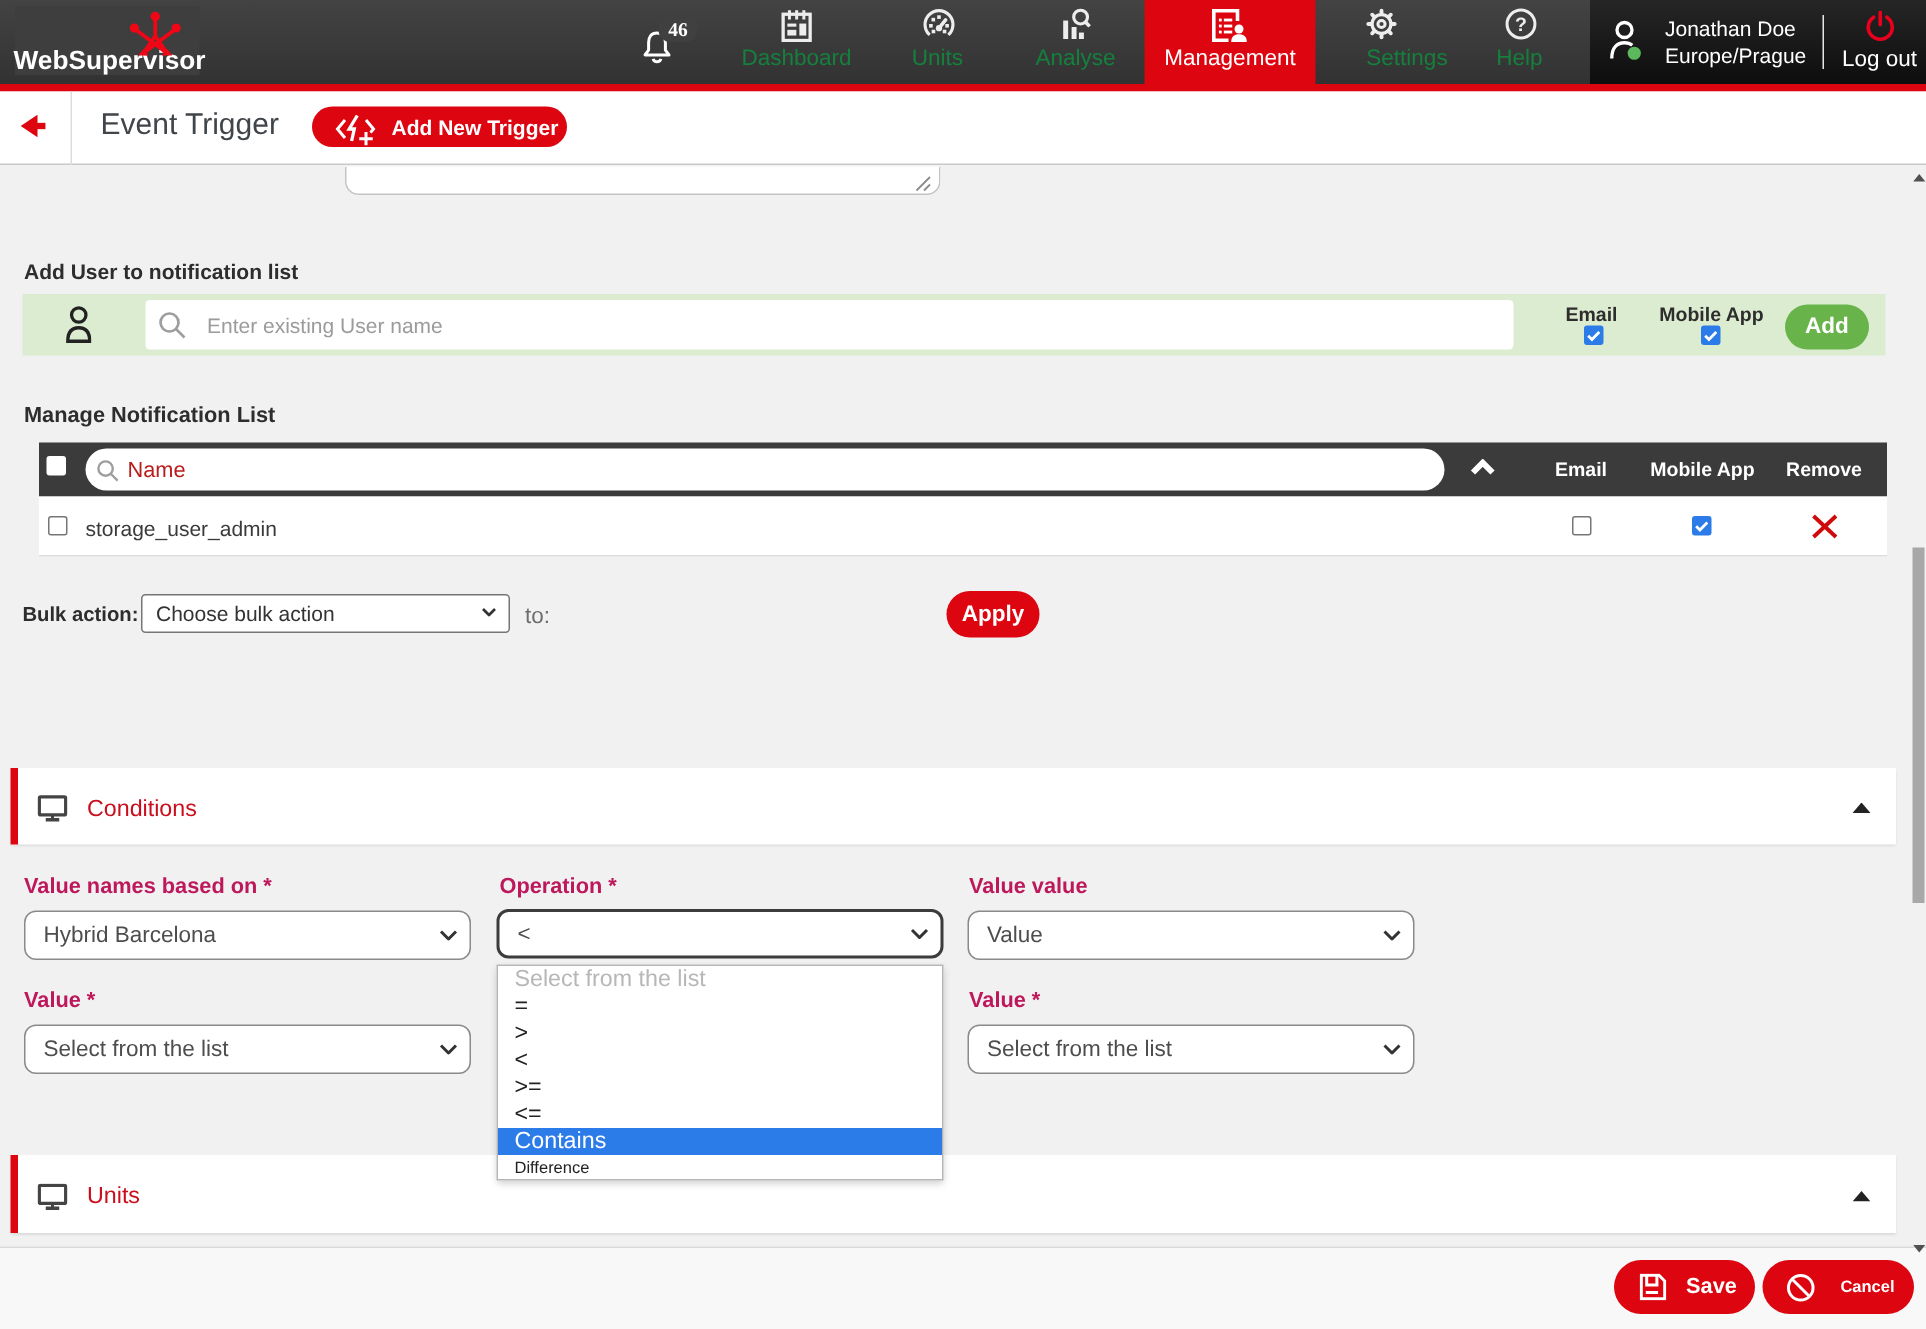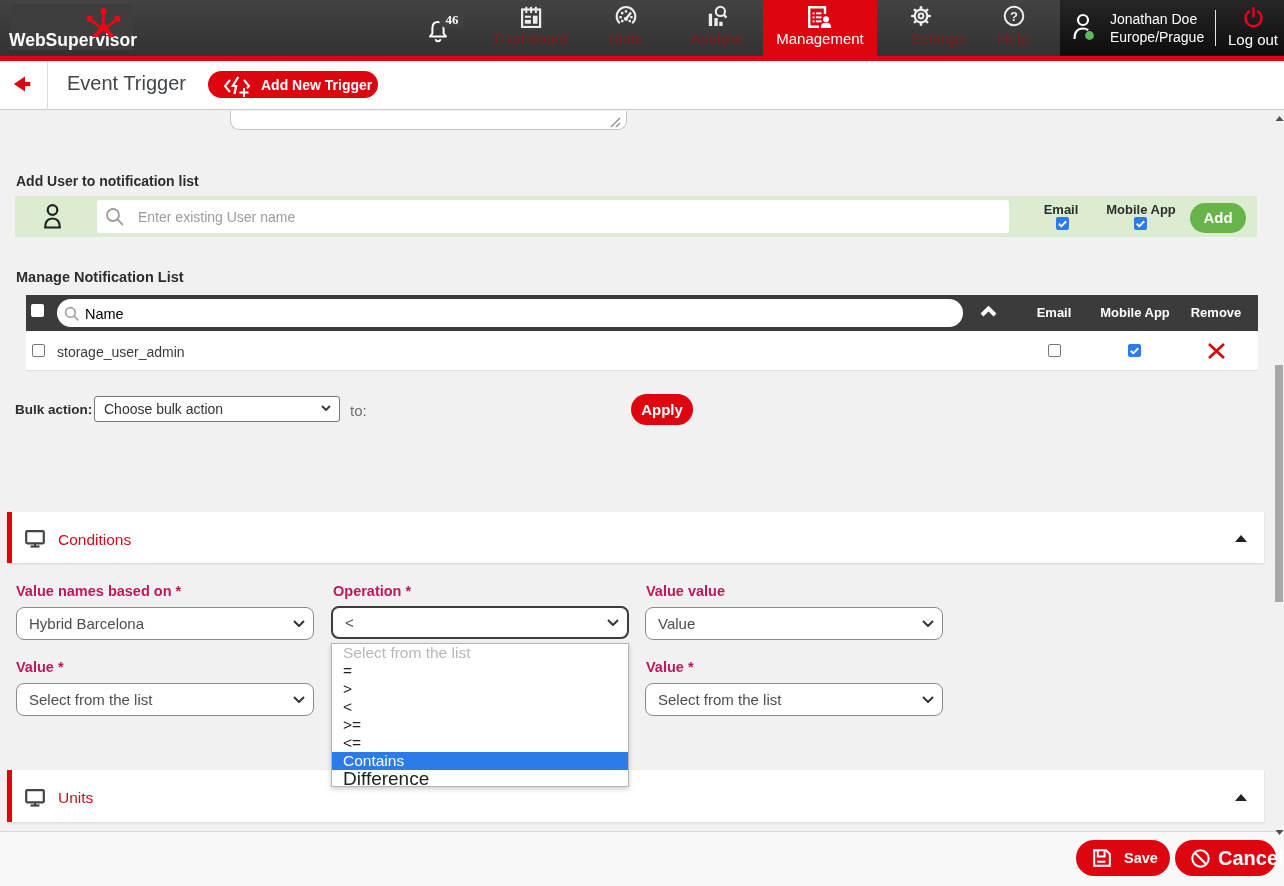--- a/index.html
+++ b/index.html
@@ -1,19 +1,19 @@
 <!DOCTYPE html>
 <html><head>
 <meta charset="utf-8">
 <style>
 html,body{margin:0;padding:0;}
 #page{position:relative;width:1284px;height:886px;overflow:hidden;background:#f1f1f1;font-family:"Liberation Sans",sans-serif;}
 .abs{position:absolute;}
 svg{display:block;}
-.navlabel{position:absolute;top:30px;width:120px;text-align:center;font-size:15px;color:#7f1d1d;}
+.navlabel{position:absolute;top:30px;width:120px;text-align:center;font-size:15px;color:#15803d;}
 .sel{position:absolute;background:#fff;border:1px solid #8a8a8a;border-radius:8px;font-size:15px;color:#4d4d4d;display:flex;align-items:center;padding-left:12px;box-sizing:border-box;}
 .sel svg{position:absolute;right:8px;top:50%;margin-top:-4px;}
 .lbl{position:absolute;font-size:14.5px;font-weight:bold;color:#be185d;}
 .cb{position:absolute;width:13px;height:13px;box-sizing:border-box;}
 .cb.un{background:#fff;border:1.5px solid #767676;border-radius:2px;}
 .cb.ck{background:#2b7ce8;border-radius:2px;}
 </style>
 </head>
 <body>
 <div id="page">
@@ -188,21 +188,21 @@
 
 <div class="abs" style="left:16px;top:269px;font-size:14.5px;font-weight:bold;color:#2d2d2d;">Manage Notification List</div>
 
 <div class="abs" style="left:26px;top:295px;width:1232px;height:36px;background:#3b3b3b;"></div>
 <div class="abs" style="left:31px;top:304px;width:13px;height:13px;background:#fff;border-radius:2px;"></div>
 <div class="abs" style="left:57px;top:299px;width:906px;height:28px;background:#fff;border-radius:14px;"></div>
 <svg class="abs" style="left:64px;top:306px;" width="16" height="16" viewBox="0 0 20 20">
   <circle cx="8" cy="8" r="6" fill="none" stroke="#9e9e9e" stroke-width="2"></circle>
   <line x1="12.5" y1="12.5" x2="18" y2="18" stroke="#9e9e9e" stroke-width="2"></line>
 </svg>
-<div class="abs" style="left:85px;top:306px;font-size:14.5px;color:#000000;text-align:right;">Name</div>
+<div class="abs" style="left:85px;top:306px;font-size:14.5px;color:#b91c1c;text-align:right;">Name</div>
 <svg class="abs" style="left:980px;top:306px;" width="17" height="11" viewBox="0 0 17 11">
   <path d="M2 9 L8.5 2.5 L15 9" fill="none" stroke="#fff" stroke-width="4"></path>
 </svg>
 <div class="abs" style="left:1014px;top:305px;width:80px;text-align:center;font-size:13px;font-weight:bold;color:#fff;">Email</div>
 <div class="abs" style="left:1095px;top:305px;width:80px;text-align:center;font-size:13px;font-weight:bold;color:#fff;">Mobile App</div>
 <div class="abs" style="left:1176px;top:305px;width:80px;text-align:center;font-size:13px;font-weight:bold;color:#fff;">Remove</div>
 <div class="abs" style="left:26px;top:331px;width:1232px;height:40px;background:#fff;border-bottom:1px solid #ddd;box-sizing:border-box;"></div>
 <div class="cb un" style="left:32px;top:344px;"></div>
 <div class="abs" style="left:57px;top:344px;font-size:14px;color:#3a3a3a;">storage_user_admin</div>
 <div class="cb un" style="left:1048px;top:344px;"></div>
@@ -265,36 +265,36 @@
 </svg>
 <div class="abs" style="left:58px;top:789px;font-size:15.5px;color:#ca0e1d;">Units</div>
 <svg class="abs" style="left:1235px;top:794px;" width="12" height="7" viewBox="0 0 14 8">
   <path d="M0 8 L7 0 L14 8 Z" fill="#222"></path>
 </svg>
 
 <div class="abs" style="left:331px;top:643px;width:298px;height:144px;background:#fff;border:1px solid #b5b5b5;box-sizing:border-box;box-shadow:0 2px 5px rgba(0,0,0,0.2);z-index:50;"></div>
 <div class="abs" style="left:343px;top:644px;font-size:15.5px;color:#b7b7b7;line-height:18px;z-index:51;">Select from the list<br><span style="color:#222;">=<br>&gt;<br>&lt;<br>&gt;=<br>&lt;=<br></span></div>
 <div class="abs" style="left:332px;top:752px;width:296px;height:18px;background:#2b7ce8;z-index:51;"></div>
 <div class="abs" style="left:343px;top:752px;font-size:15.5px;color:#fff;line-height:18px;z-index:52;">Contains</div>
-<div class="abs" style="left:343px;top:770px;font-size:19px;color:#222;line-height:18px;z-index:52;">Difference</div>
+<div class="abs" style="left:343px;top:770px;font-size:11px;color:#222;line-height:18px;z-index:52;">Difference</div>
 
 <div class="abs" style="left:0;top:831px;width:1284px;height:55px;background:#f8f8f8;border-top:1px solid #d9d9d9;box-sizing:border-box;"></div>
 <div class="abs" style="left:1076px;top:840px;width:94px;height:36px;background:#dc0510;border-radius:18px;"></div>
 <svg class="abs" style="left:1093px;top:849px;" width="18" height="18" viewBox="0 0 18 18">
   <path d="M1.2 1.2 L13 1.2 L16.8 5 L16.8 16.8 L1.2 16.8 Z" fill="none" stroke="#fff" stroke-width="2"></path>
   <path d="M4.8 1.5 L4.8 7.6 L11.6 7.6 L11.6 1.5" fill="none" stroke="#fff" stroke-width="2"></path>
   <line x1="4.2" y1="12.7" x2="12.4" y2="12.7" stroke="#fff" stroke-width="2"></line>
 </svg>
 <div class="abs" style="left:1119px;top:850px;width:44px;font-size:14.5px;font-weight:bold;color:#fff;line-height:17px;text-align:center;">Save</div>
 <div class="abs" style="left:1175px;top:840px;width:101px;height:36px;background:#dc0510;border-radius:18px;"></div>
 <svg class="abs" style="left:1191px;top:849px;" width="19" height="19" viewBox="0 0 19 19">
   <circle cx="9.5" cy="9.5" r="8.2" fill="none" stroke="#fff" stroke-width="2"></circle>
   <line x1="3.8" y1="3.8" x2="15.2" y2="15.2" stroke="#fff" stroke-width="2"></line>
 </svg>
-<div class="abs" style="left:1218px;top:850px;width:54px;font-size:20px;font-weight:bold;color:#fff;line-height:17px;text-align:center;">Cancel</div>
+<div class="abs" style="left:1218px;top:850px;width:54px;font-size:11px;font-weight:bold;color:#fff;line-height:17px;text-align:center;">Cancel</div>
 
 <svg class="abs" style="left:1275px;top:114px;" width="9" height="9" viewBox="0 0 9 9">
       <path d="M0.5 7 L4.5 2 L8.5 7 Z" fill="#505050"></path>
     </svg>
 <div class="abs" style="left:1275px;top:365px;width:8px;height:237px;background:#a8a8a8;"></div>
 <svg class="abs" style="left:1275px;top:828px;" width="9" height="9" viewBox="0 0 9 9">
       <path d="M0.5 2 L4.5 7 L8.5 2 Z" fill="#505050"></path>
     </svg>
 
 </div>

